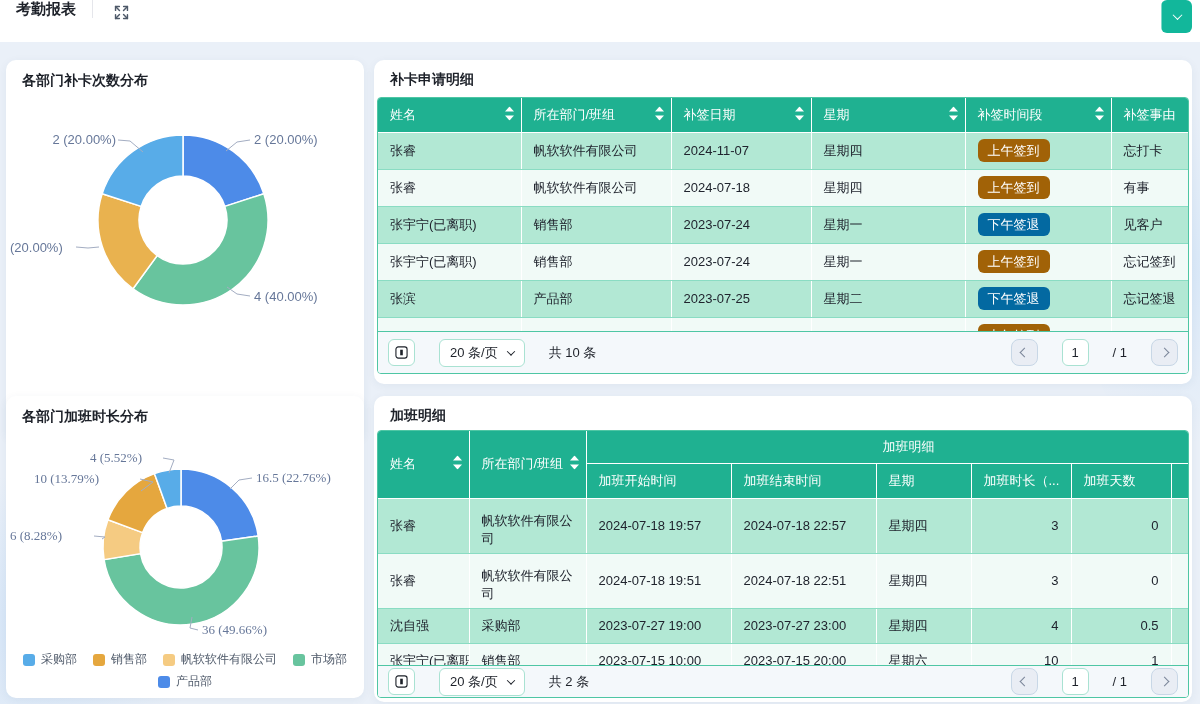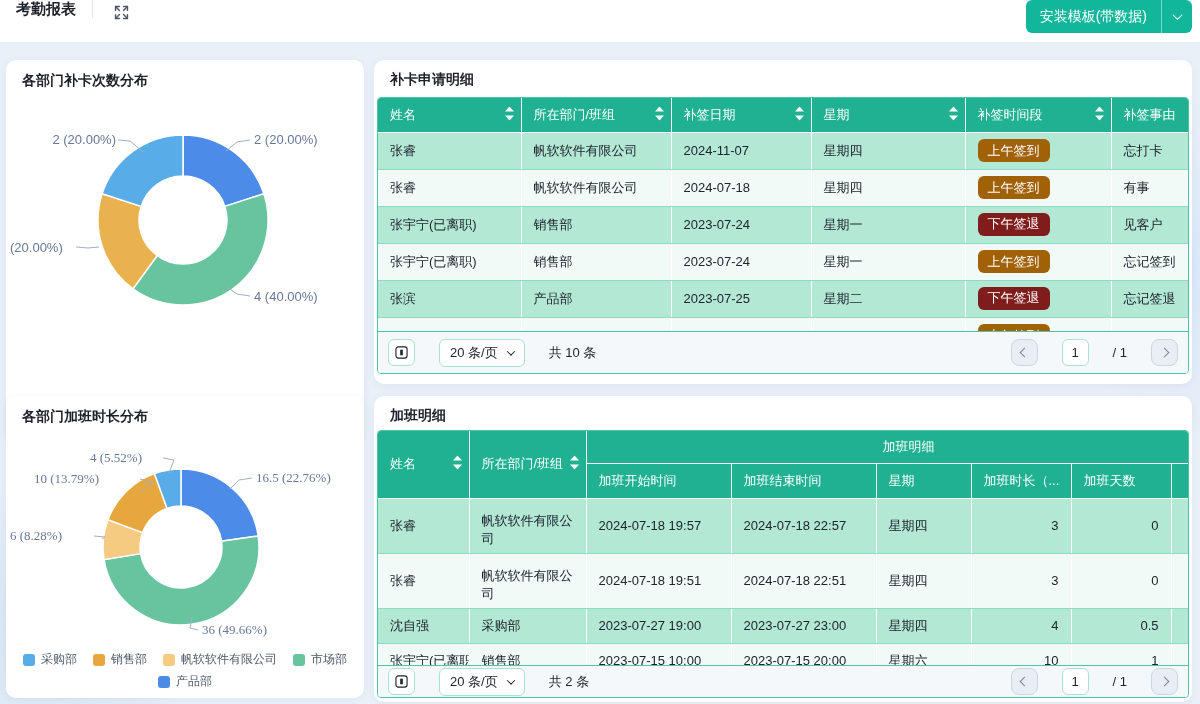--- a/index.html
+++ b/index.html
@@ -68,21 +68,21 @@
     border-right:1px solid rgba(255,255,255,.55); border-bottom:1px solid rgba(255,255,255,.55); }
   .t1 thead th { height:34px; }
   tbody td { border-right:1px solid rgba(255,255,255,.9); border-bottom:1px solid #8ADCC3; }
   tr.mint  td { background:#B2E8D4; }
   tr.light td { background:#F1FAF7; }
   .t1 tbody td { height:37px; }
   .sort-ic { position:absolute; right:7px; top:50%; transform:translateY(-50%); }
   .badge { display:inline-block; padding:4px 10px; border-radius:6px; color:#fff;
     font-size:13px; line-height:15px; }
   .badge.am { background:#a16207; }
-  .badge.pm { background:#7f1d1d;font-family:Liberation Mono, monospace; }
+  .badge.pm { background:#0369a1; }
   .num { text-align:right; }
   .t2 thead th.h1 { height:32px; }
   .t2 thead th.h2 { height:35px; }
   .t2 thead th.grp { text-align:center; }
   .t2 td.wrap { white-space:normal; line-height:18px; padding-top:8px; vertical-align:top; }
   .t2 tr.tall td { height:55px; vertical-align:middle; }
   .t2 tr.short td { height:35px; }
   
   .tfoot { display:flex; align-items:center; gap:24px; padding:0 10px;
     background:#F4F8FB; flex:1; min-height:0; }
@@ -118,21 +118,20 @@
       <path d="M7.5 17H3v-4.5"></path>
         <path d="M3 17l4.6-4.6"></path>
       <path d="M3 7.5V3h4.5"></path>
         <path d="M3 3l4.6 4.6"></path>
       <path d="M17 12.5V17h-4.5"></path>
         <path d="M17 17l-4.6-4.6"></path>
     </svg>
   </button>
   <span class="tb-spacer"></span>
   <button class="install-btn">
-    <span class="install-label">安装模板(带数据)</span>
     <span class="btn-sep"></span>
     <span class="btn-caret">
         <i class="ch down"></i>
       </span>
   </button>
 </header>
 
 <section class="card card-chart1">
   <h3 class="chart-title">各部门补卡次数分布</h3>
   <svg class="donut-svg" width="358" height="324">

